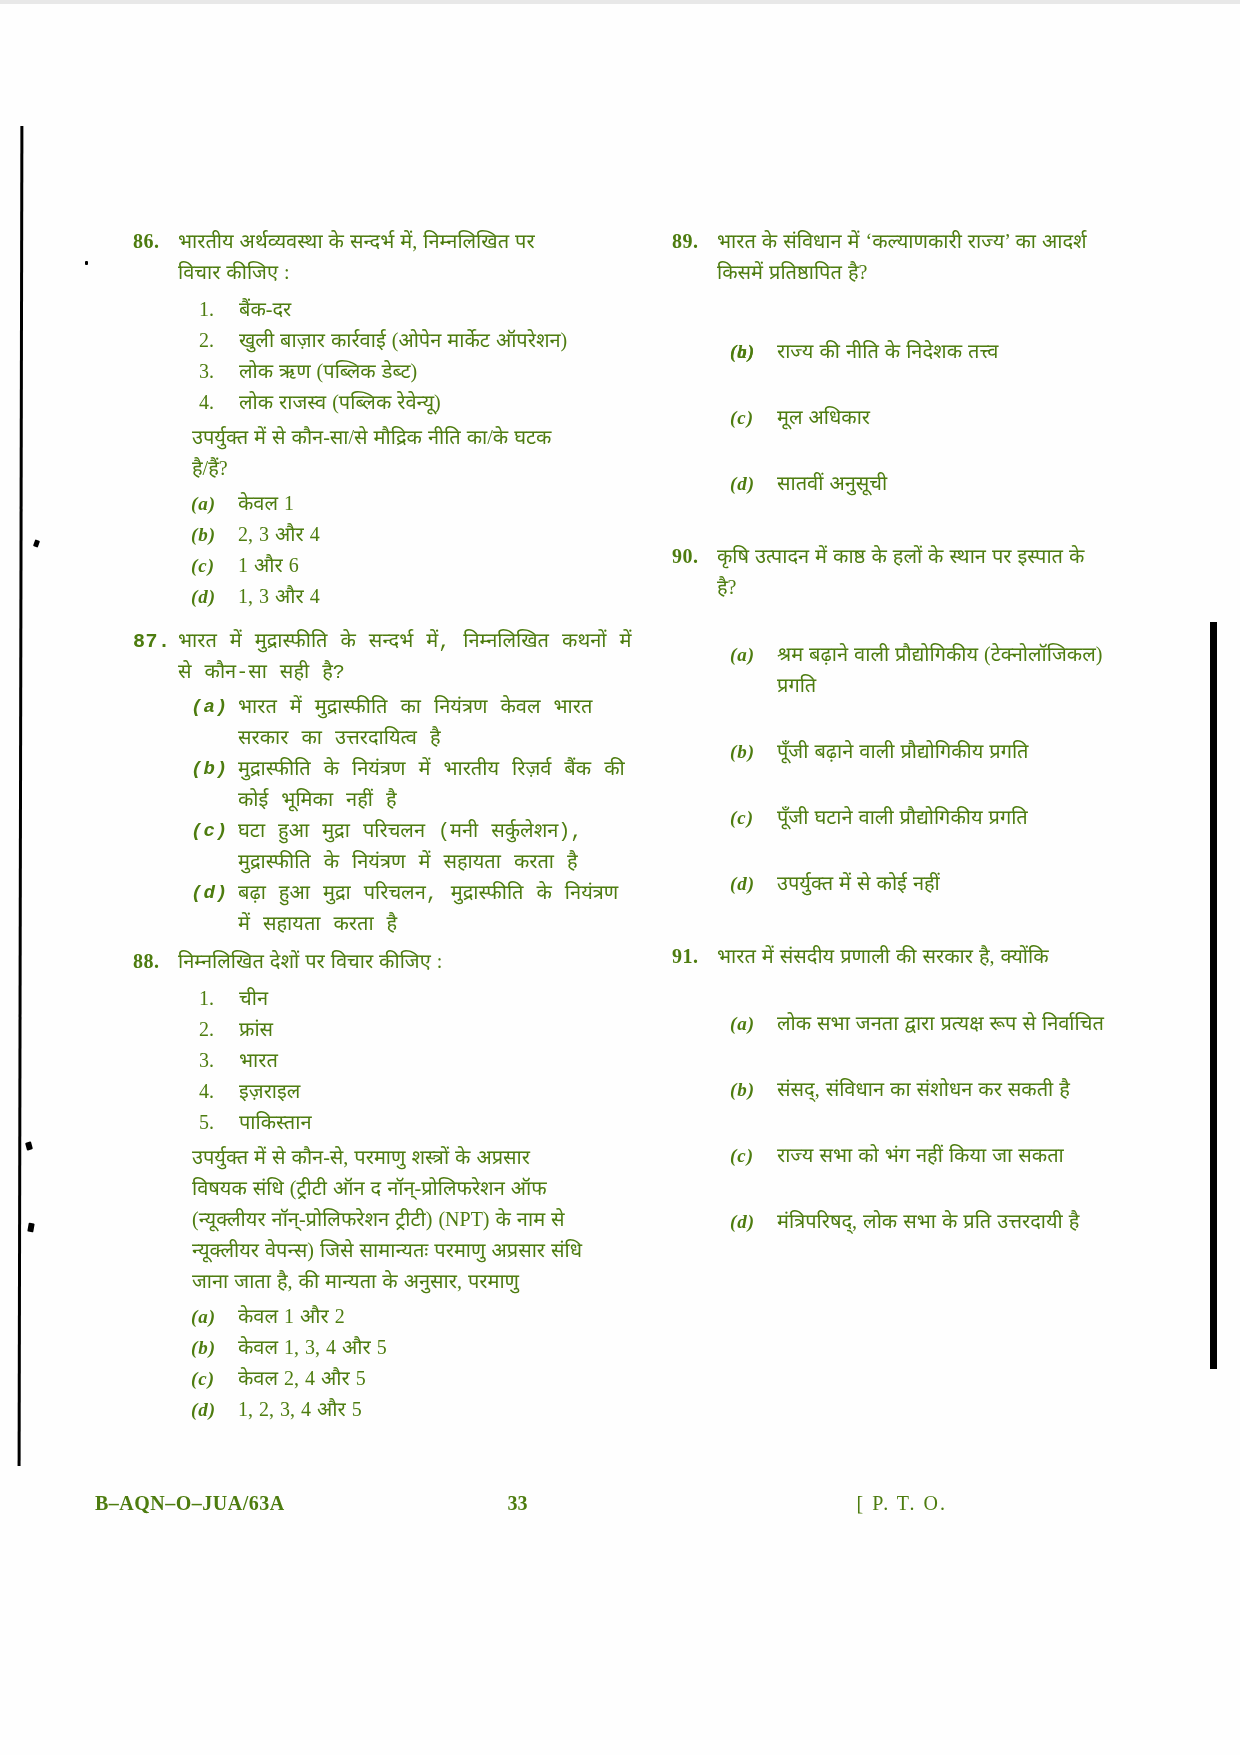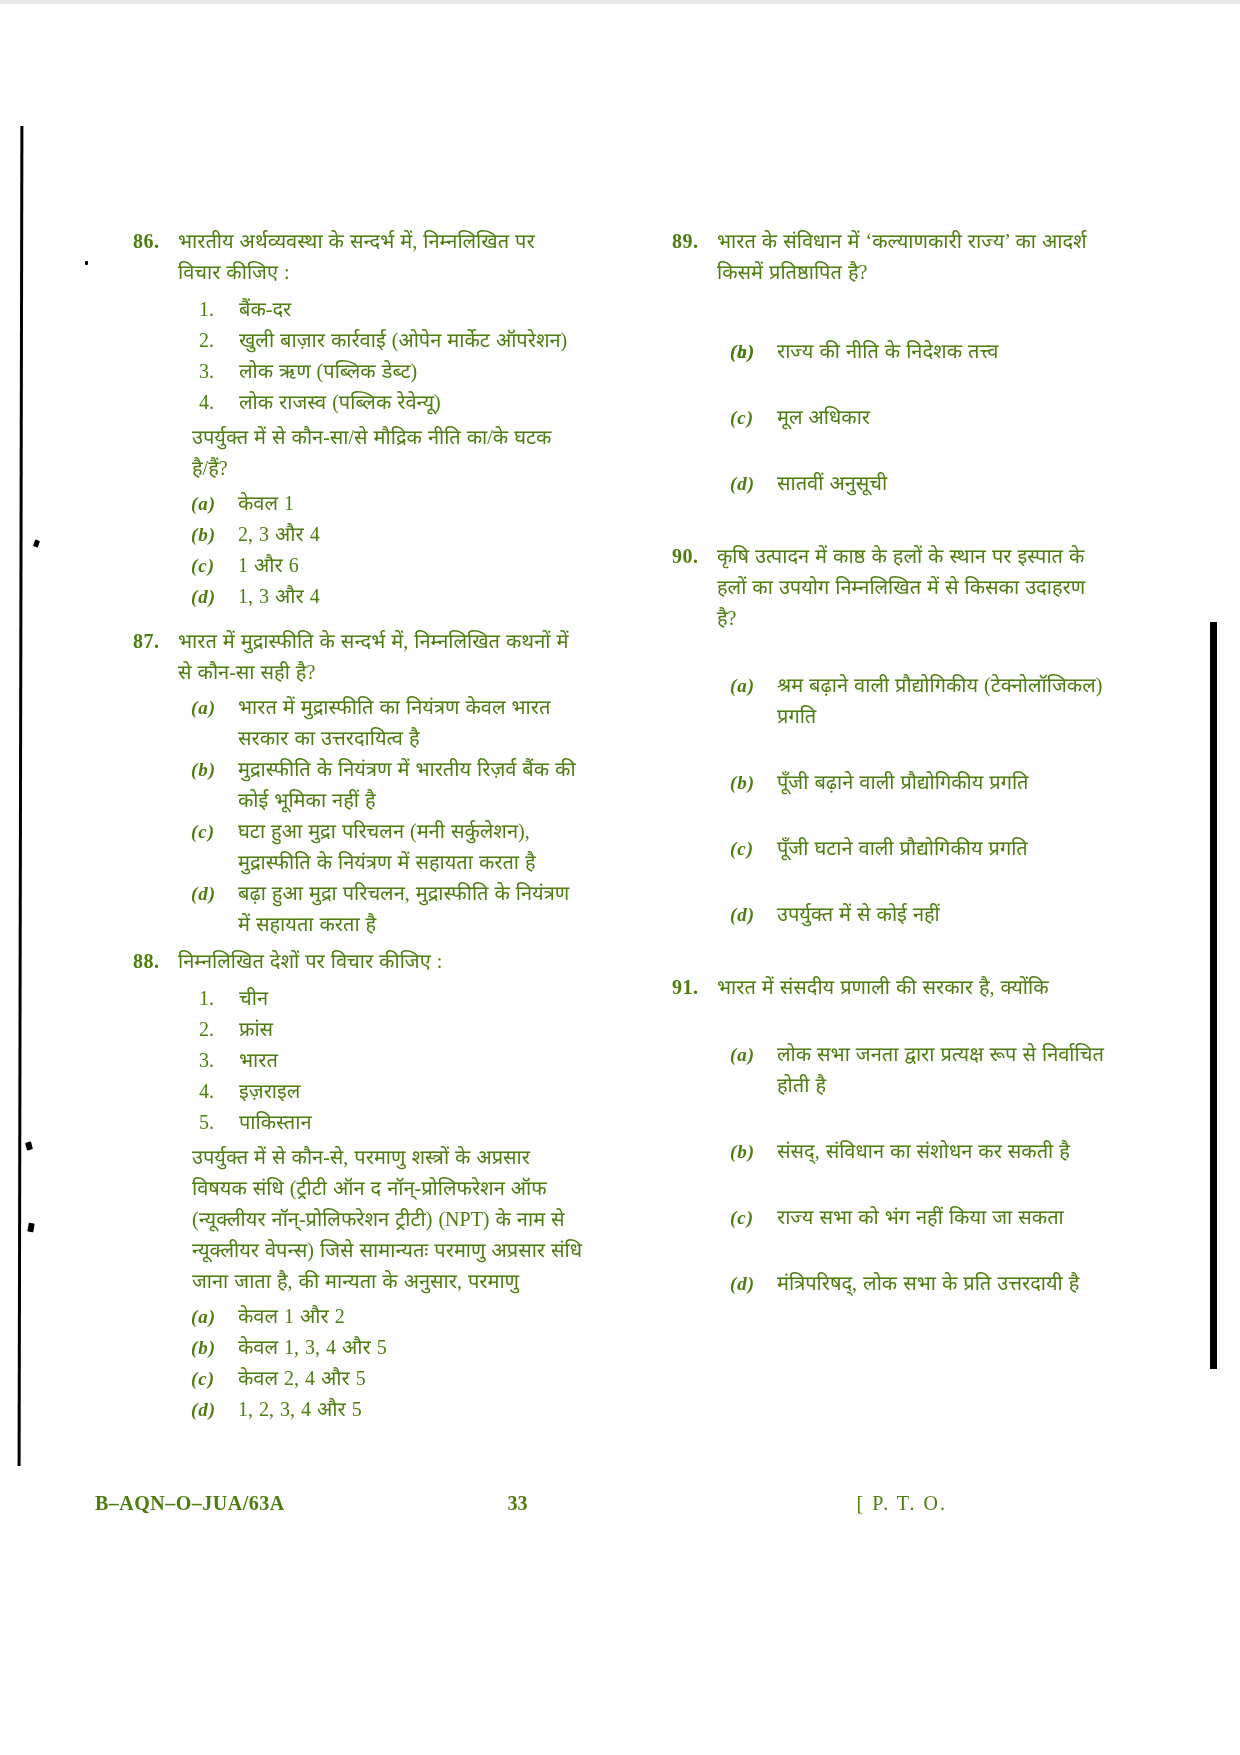--- a/index.html
+++ b/index.html
@@ -87,21 +87,21 @@
               </div>
             </div>
             <div class="opt-row" style="margin-bottom: 0px;">
               <span class="olabel">(d)</span>
               <div class="otext">
                 <div class="line">1, 3 और 4</div>
               </div>
             </div>
           </div>
         </div>
-        <div class="question" style="margin-top: 14px;">
+        <div class="question" style="margin-top: 14px; font-family: Liberation Mono, monospace;">
           <span class="qnum">87.</span>
           <div class="qline line">भारत में मुद्रास्फीति के सन्दर्भ में, निम्नलिखित कथनों में</div>
           <div class="qline line">से कौन-सा सही है?</div>
           <div class="options" style="margin-top: 4px;">
             <div class="opt-row" style="margin-bottom: 0px;">
               <span class="olabel">(a)</span>
               <div class="otext">
                 <div class="line">भारत में मुद्रास्फीति का नियंत्रण केवल भारत</div>
                 <div class="line">सरकार का उत्तरदायित्व है</div>
               </div>
@@ -195,21 +195,20 @@
               <span class="olabel">(d)</span>
               <div class="otext">
                 <div class="line">सातवीं अनुसूची</div>
               </div>
             </div>
           </div>
         </div>
         <div class="question" style="margin-top: 42px;">
           <span class="qnum">90.</span>
           <div class="qline line">कृषि उत्पादन में काष्ठ के हलों के स्थान पर इस्पात के</div>
-          <div class="qline line">हलों का उपयोग निम्नलिखित में से किसका उदाहरण</div>
           <div class="qline line">है?</div>
           <div class="options" style="margin-top: 36px;">
             <div class="opt-row" style="margin-bottom: 35px;">
               <span class="olabel">(a)</span>
               <div class="otext">
                 <div class="line">श्रम बढ़ाने वाली प्रौद्योगिकीय (टेक्नोलॉजिकल)</div>
                 <div class="line">प्रगति</div>
               </div>
             </div>
             <div class="opt-row" style="margin-bottom: 35px;">
@@ -233,21 +232,20 @@
           </div>
         </div>
         <div class="question" style="margin-top: 42px;">
           <span class="qnum">91.</span>
           <div class="qline line">भारत में संसदीय प्रणाली की सरकार है, क्योंकि</div>
           <div class="options" style="margin-top: 36px;">
             <div class="opt-row" style="margin-bottom: 35px;">
               <span class="olabel">(a)</span>
               <div class="otext">
                 <div class="line">लोक सभा जनता द्वारा प्रत्यक्ष रूप से निर्वाचित</div>
-                <div class="line">होती है</div>
               </div>
             </div>
             <div class="opt-row" style="margin-bottom: 35px;">
               <span class="olabel">(b)</span>
               <div class="otext">
                 <div class="line">संसद्, संविधान का संशोधन कर सकती है</div>
               </div>
             </div>
             <div class="opt-row" style="margin-bottom: 35px;">
               <span class="olabel">(c)</span>

